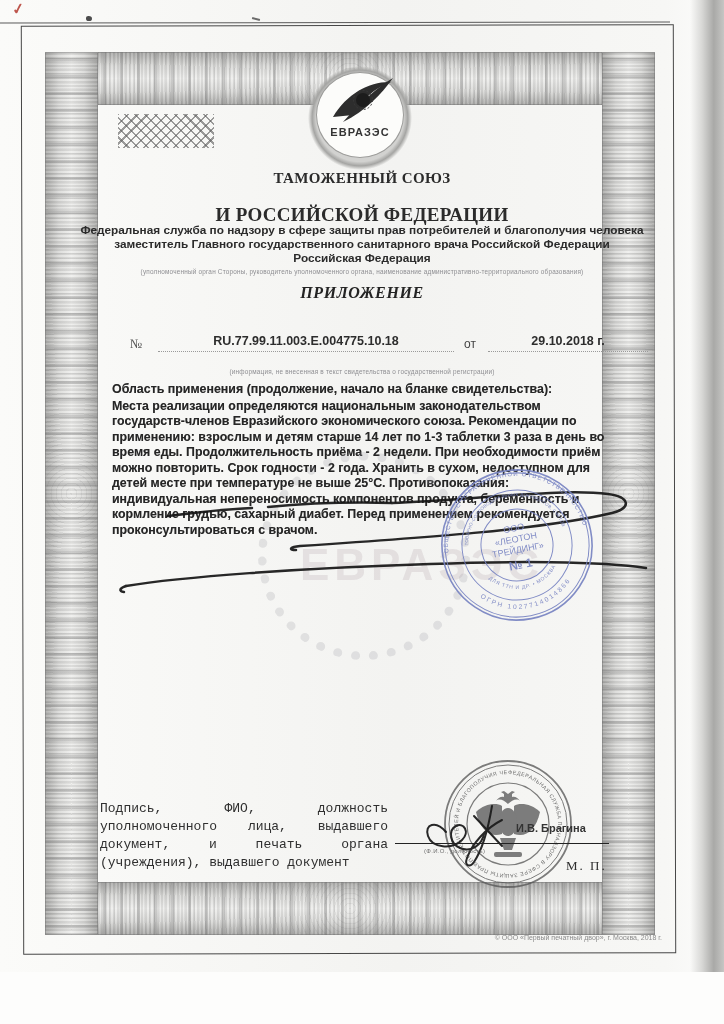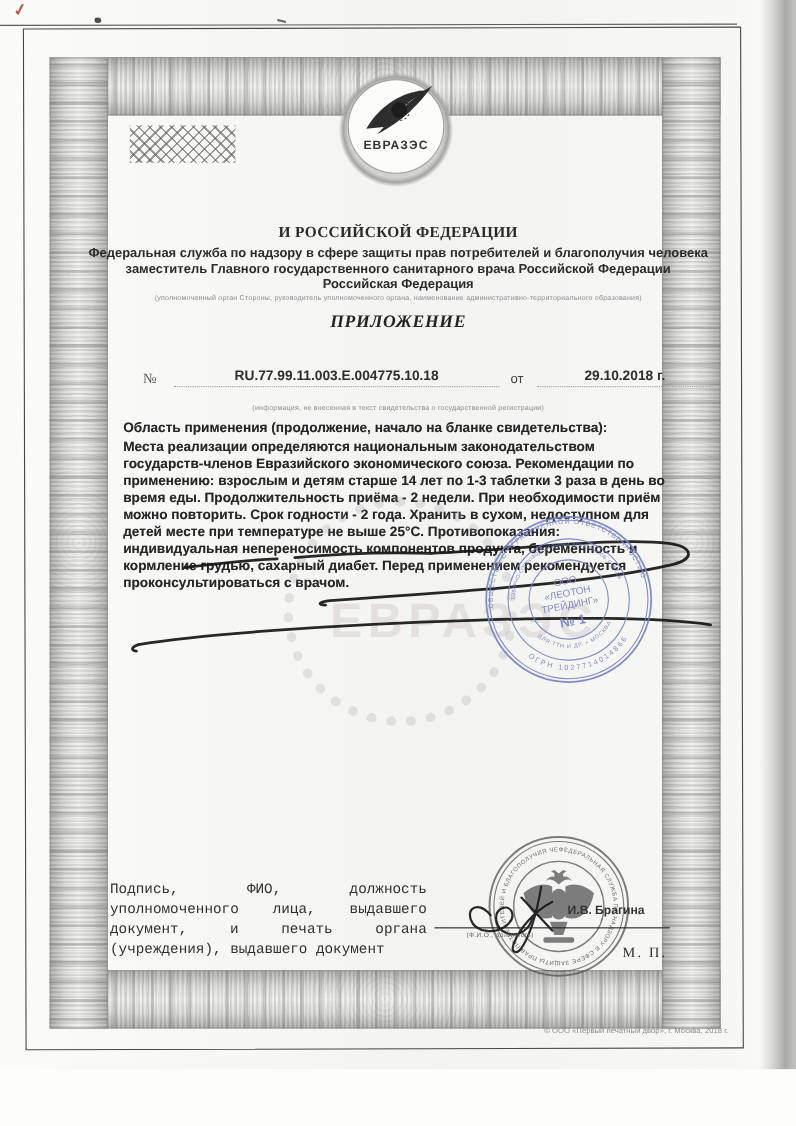--- a/index.html
+++ b/index.html
@@ -48,21 +48,21 @@
       background:#fcfcfa;border:1.5px solid #9c9c9a;display:flex;flex-direction:column;align-items:center;}
   .logo-text{font-weight:bold;font-size:11px;letter-spacing:1px;color:#343434;margin-top:1px;}
 
   .t{position:absolute;color:#2b2b2b;}
   .center{left:62px;width:600px;text-align:center;}
   .serif{font-family:"Liberation Serif",serif;}
   .smallcap{font-size:6.4px;color:#8e8e92;letter-spacing:.2px;}
 
   .hdr1{top:170px;font-weight:bold;font-size:15px;letter-spacing:.4px;}
   .hdr2{top:187px;font-weight:bold;font-size:14.5px;letter-spacing:.3px;}
-  .hdr3{top:204px;font-weight:bold;font-size:14px;letter-spacing:.3px;}
+  .hdr3{top:204px;font-weight:bold;font-size:19px;letter-spacing:.3px;}
   .hdr4{top:223px;font-weight:bold;font-size:11.8px;}
   .hdr5{top:237px;font-weight:bold;font-size:11.8px;}
   .hdr6{top:251px;font-weight:bold;font-size:11.8px;}
   .cap1{top:268px;}
   .title1{top:284px;font-weight:bold;font-size:16px;letter-spacing:.6px;color:#242424;font-style:italic;}
   .title2{top:303px;font-weight:bold;font-size:17px;letter-spacing:.4px;color:#242424;}
 
   .numrow{position:absolute;left:112px;top:334px;width:500px;height:22px;font-weight:bold;font-size:12.5px;color:#2d2d2d;}
   .no-label{position:absolute;left:18px;top:2px;font-family:"Liberation Serif",serif;font-weight:normal;font-size:13px;color:#555;}
   .no-value{position:absolute;left:46px;top:0;width:296px;text-align:center;border-bottom:1.5px dotted #9a9a9a;padding-bottom:3px;}
@@ -115,20 +115,21 @@
       <svg width="78" height="52" viewBox="0 0 78 52">
         <path d="M12,44 C26,20 50,8 70,9 C54,15 40,27 32,42 Z" fill="#2d2d2d"></path>
         <path d="M72,5 C60,22 44,38 22,49 C38,31 56,14 72,5 Z" fill="#2d2d2d"></path>
         <circle cx="42" cy="27" r="7" fill="#1c1c1c"></circle>
         <circle cx="42" cy="27" r="9.5" fill="none" stroke="#3a3a3a" stroke-width="1" stroke-dasharray="2 2"></circle>
       </svg>
       <div class="logo-text">ЕВРАЗЭС</div>
     </div>
   </div>
 
+  <div class="t center serif hdr1">ТАМОЖЕННЫЙ СОЮЗ</div>
   <div class="t center serif hdr3">И РОССИЙСКОЙ ФЕДЕРАЦИИ</div>
   <div class="t center hdr4">Федеральная служба по надзору в сфере защиты прав потребителей и благополучия человека</div>
   <div class="t center hdr5">заместитель Главного государственного санитарного врача Российской Федерации</div>
   <div class="t center hdr6">Российская Федерация</div>
   <div class="t center smallcap cap1">(уполномоченный орган Стороны, руководитель уполномоченного органа, наименование административно-территориального образования)</div>
 
   <div class="t center serif title1">ПРИЛОЖЕНИЕ</div>
 
   <div class="numrow">
     <span class="no-label">№</span>

